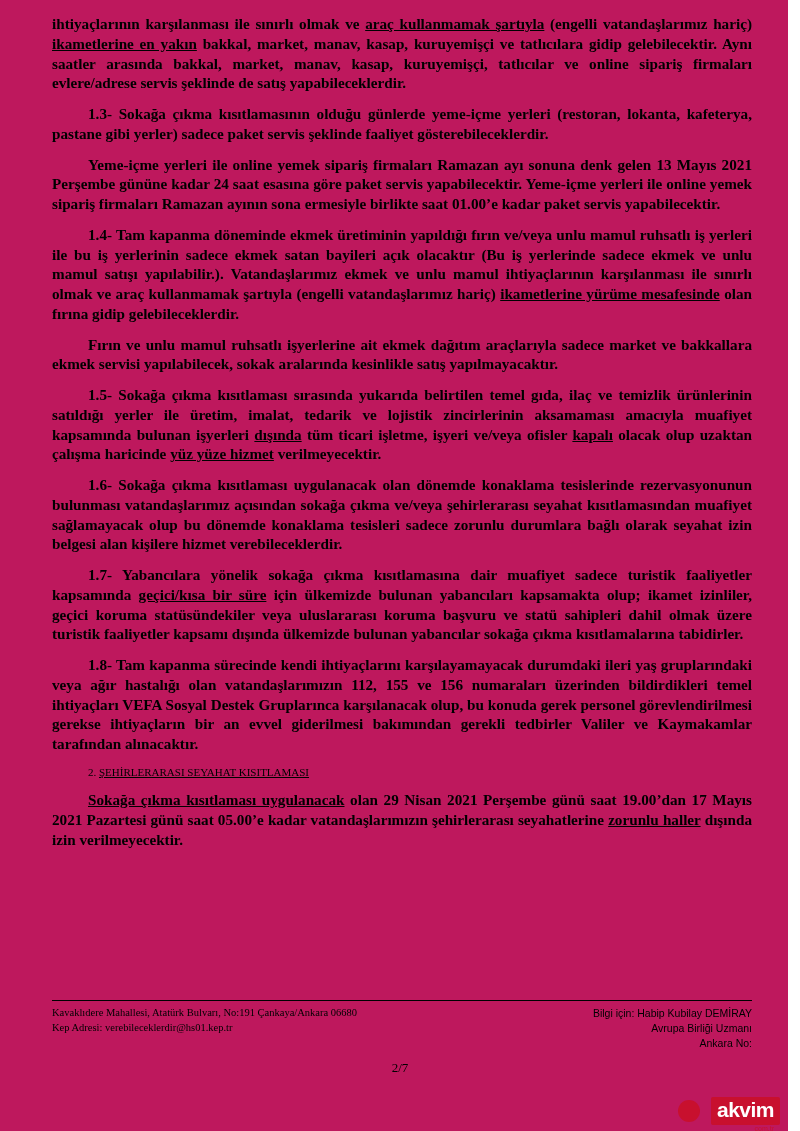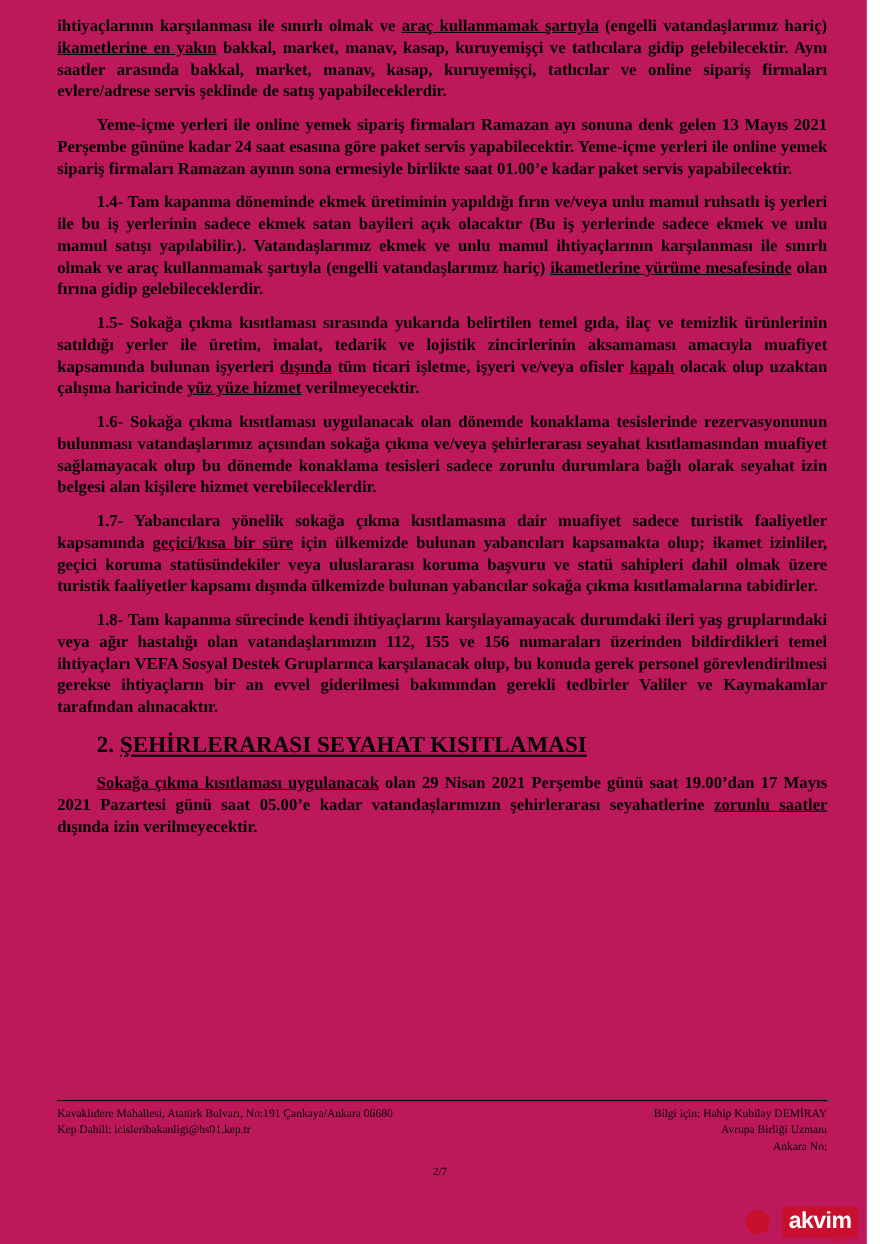--- a/index.html
+++ b/index.html
@@ -34,23 +34,23 @@
     font-weight: bold;
   }
   p.para.indent {
     text-indent: 36px;
   }
   .u {
     text-decoration: underline;
   }
   .heading-2 {
     margin: 0 0 11px 0;
-    font-size: 21px;
+    font-size: 11px;
     line-height: 1.30;
-    font-weight: bold;
+    font-weight: normal;
     text-indent: 36px;
   }
   .footer-rule {
     position: absolute;
     left: 52px;
     top: 1000px;
     width: 700px;
     border-top: 1px solid #000000;
   }
   .footer {
@@ -68,29 +68,29 @@
     line-height: 1.42;
     font-family: "Liberation Serif", serif;
   }
   .footer-left .link {
     text-decoration: underline;
   }
   .footer-right {
     font-size: 10.5px;
     line-height: 1.42;
     text-align: right;
-    font-family: Liberation Serif, serif;
+    font-family: Liberation Sans, sans-serif;
   }
   .page-number {
     position: absolute;
     left: 0;
     top: 1060px;
     width: 800px;
     text-align: center;
-    font-size: 10px;
+    font-size: 13px;
     font-family: "Liberation Serif", serif;
   }
   .watermark {
     position: absolute;
     right: 8px;
     bottom: 6px;
     display: flex;
     align-items: center;
     gap: 2px;
   }
@@ -125,44 +125,46 @@
   }
 </style>
 </head>
 <body>
 
 <div class="page">
 
   <div class="content">
     <div id="paragraphs-container">
         <p class="para"><span>ihtiyaçlarının karşılanması ile sınırlı olmak ve </span><span class="u">araç kullanmamak şartıyla</span><span> (engelli vatandaşlarımız hariç) </span><span class="u">ikametlerine en yakın</span><span> bakkal, market, manav, kasap, kuruyemişçi ve tatlıcılara gidip gelebilecektir. Aynı saatler arasında bakkal, market, manav, kasap, kuruyemişçi, tatlıcılar ve online sipariş firmaları evlere/adrese servis şeklinde de satış yapabileceklerdir.</span></p>
+        <p class="para indent"><span>1.3- Sokağa çıkma kısıtlamasının olduğu günlerde yeme-içme yerleri (restoran, lokanta, kafeterya, pastane gibi yerler) sadece paket servis şeklinde faaliyet gösterebileceklerdir.</span></p>
         <p class="para indent"><span>Yeme-içme yerleri ile online yemek sipariş firmaları Ramazan ayı sonuna denk gelen 13 Mayıs 2021 Perşembe gününe kadar 24 saat esasına göre paket servis yapabilecektir. Yeme-içme yerleri ile online yemek sipariş firmaları Ramazan ayının sona ermesiyle birlikte saat 01.00’e kadar paket servis yapabilecektir.</span></p>
         <p class="para indent"><span>1.4- Tam kapanma döneminde ekmek üretiminin yapıldığı fırın ve/veya unlu mamul ruhsatlı iş yerleri ile bu iş yerlerinin sadece ekmek satan bayileri açık olacaktır (Bu iş yerlerinde sadece ekmek ve unlu mamul satışı yapılabilir.). Vatandaşlarımız ekmek ve unlu mamul ihtiyaçlarının karşılanması ile sınırlı olmak ve araç kullanmamak şartıyla (engelli vatandaşlarımız hariç) </span><span class="u">ikametlerine yürüme mesafesinde</span><span> olan fırına gidip gelebileceklerdir.</span></p>
+        <p class="para indent"><span>Fırın ve unlu mamul ruhsatlı işyerlerine ait ekmek dağıtım araçlarıyla sadece market ve bakkallara ekmek servisi yapılabilecek, sokak aralarında kesinlikle satış yapılmayacaktır.</span></p>
         <p class="para indent"><span>1.5- Sokağa çıkma kısıtlaması sırasında yukarıda belirtilen temel gıda, ilaç ve temizlik ürünlerinin satıldığı yerler ile üretim, imalat, tedarik ve lojistik zincirlerinin aksamaması amacıyla muafiyet kapsamında bulunan işyerleri </span><span class="u">dışında</span><span> tüm ticari işletme, işyeri ve/veya ofisler </span><span class="u">kapalı</span><span> olacak olup uzaktan çalışma haricinde </span><span class="u">yüz yüze hizmet</span><span> verilmeyecektir.</span></p>
         <p class="para indent"><span>1.6- Sokağa çıkma kısıtlaması uygulanacak olan dönemde konaklama tesislerinde rezervasyonunun bulunması vatandaşlarımız açısından sokağa çıkma ve/veya şehirlerarası seyahat kısıtlamasından muafiyet sağlamayacak olup bu dönemde konaklama tesisleri sadece zorunlu durumlara bağlı olarak seyahat izin belgesi alan kişilere hizmet verebileceklerdir.</span></p>
         <p class="para indent"><span>1.7- Yabancılara yönelik sokağa çıkma kısıtlamasına dair muafiyet sadece turistik faaliyetler kapsamında </span><span class="u">geçici/kısa bir süre</span><span> için ülkemizde bulunan yabancıları kapsamakta olup; ikamet izinliler, geçici koruma statüsündekiler veya uluslararası koruma başvuru ve statü sahipleri dahil olmak üzere turistik faaliyetler kapsamı dışında ülkemizde bulunan yabancılar sokağa çıkma kısıtlamalarına tabidirler.</span></p>
         <p class="para indent"><span>1.8- Tam kapanma sürecinde kendi ihtiyaçlarını karşılayamayacak durumdaki ileri yaş gruplarındaki veya ağır hastalığı olan vatandaşlarımızın 112, 155 ve 156 numaraları üzerinden bildirdikleri temel ihtiyaçları VEFA Sosyal Destek Gruplarınca karşılanacak olup, bu konuda gerek personel görevlendirilmesi gerekse ihtiyaçların bir an evvel giderilmesi bakımından gerekli tedbirler Valiler ve Kaymakamlar tarafından alınacaktır.</span></p>
       </div>
 
     <div class="heading-2">
       <span>2.</span>
       <span class="u">ŞEHİRLERARASI SEYAHAT KISITLAMASI</span>
     </div>
 
     <div id="paragraphs-after-container">
-        <p class="para indent"><span class="u">Sokağa çıkma kısıtlaması uygulanacak</span><span> olan 29 Nisan 2021 Perşembe günü saat 19.00’dan 17 Mayıs 2021 Pazartesi günü saat 05.00’e kadar vatandaşlarımızın şehirlerarası seyahatlerine </span><span class="u">zorunlu saatler</span><span> dışında izin verilmeyecektir.</span></p>
+        <p class="para indent"><span class="u">Sokağa çıkma kısıtlaması uygulanacak</span><span> olan 29 Nisan 2021 Perşembe günü saat 19.00’dan 17 Mayıs 2021 Pazartesi günü saat 05.00’e kadar vatandaşlarımızın şehirlerarası seyahatlerine </span><span class="u">zorunlu haller</span><span> dışında izin verilmeyecektir.</span></p>
       </div>
   </div>
 
   <div class="footer-rule"></div>
 
   <div class="footer">
     <div class="footer-left">
       <div>Kavaklıdere Mahallesi, Atatürk Bulvarı, No:191 Çankaya/Ankara 06680</div>
-      <div>Kep Dahili: icisleribakanligi@hs01.kep.tr</div>
+      <div>Kep Adresi: verebileceklerdir@hs01.kep.tr</div>
     </div>
     <div class="footer-right">
       <div>Bilgi için: Habip Kubilay DEMİRAY</div>
       <div>Avrupa Birliği Uzmanı</div>
       <div>Ankara No:</div>
     </div>
   </div>
 
   <div class="page-number">2/7</div>
 

